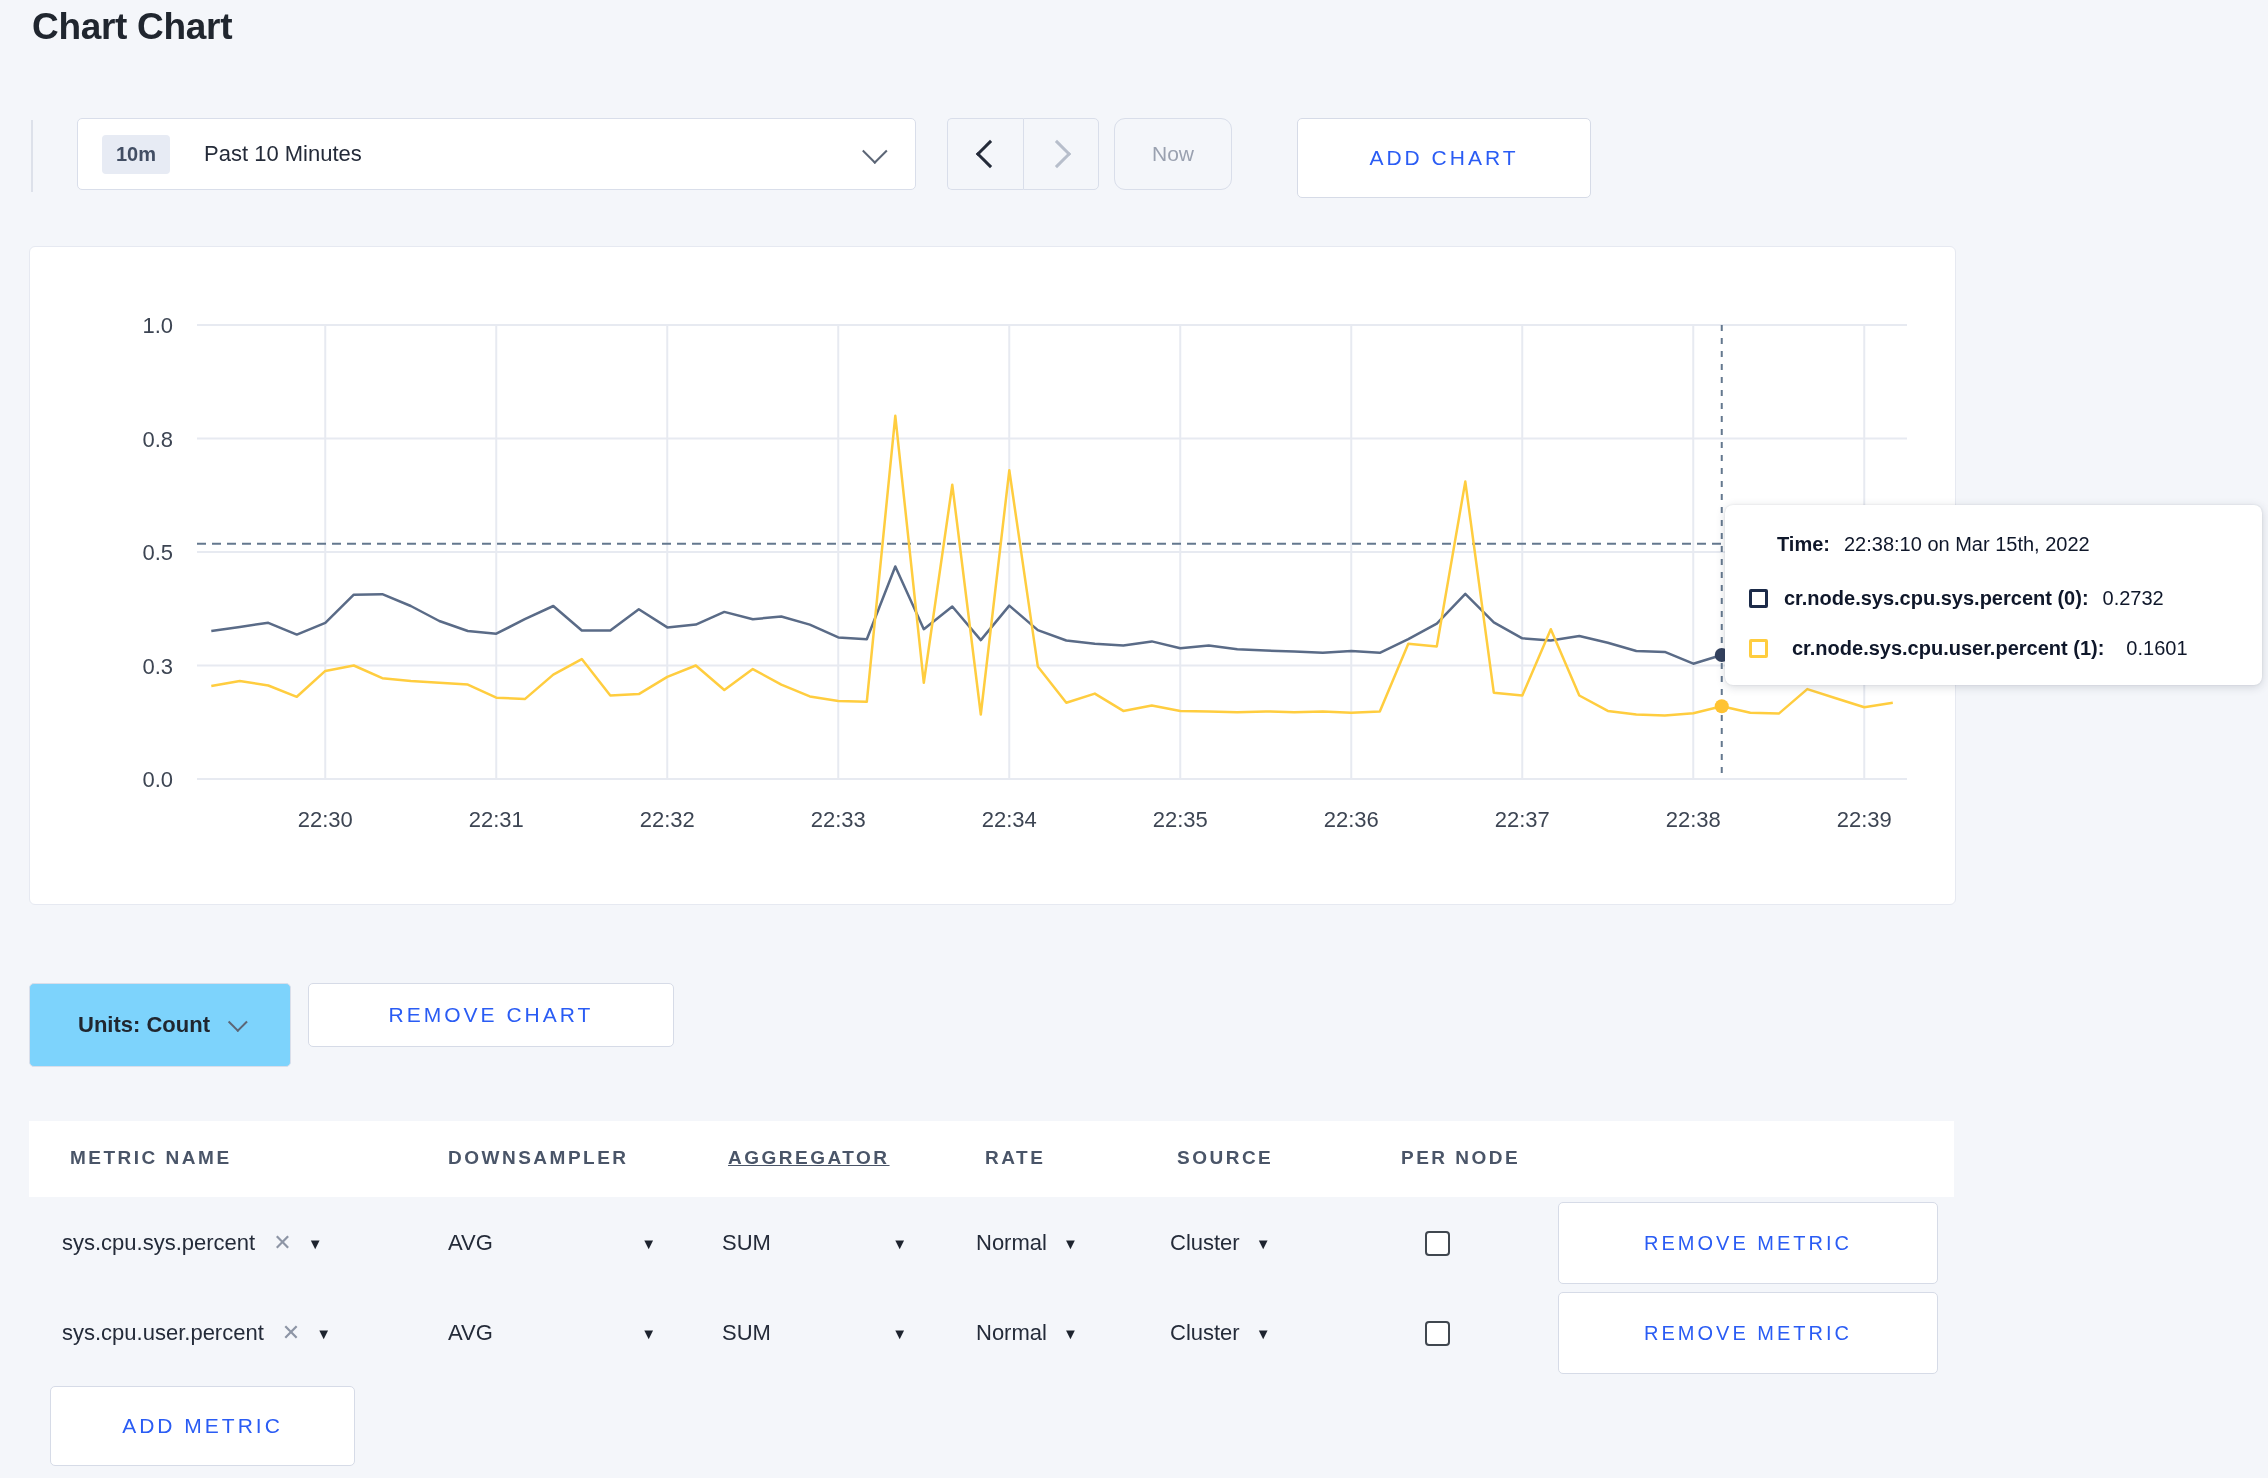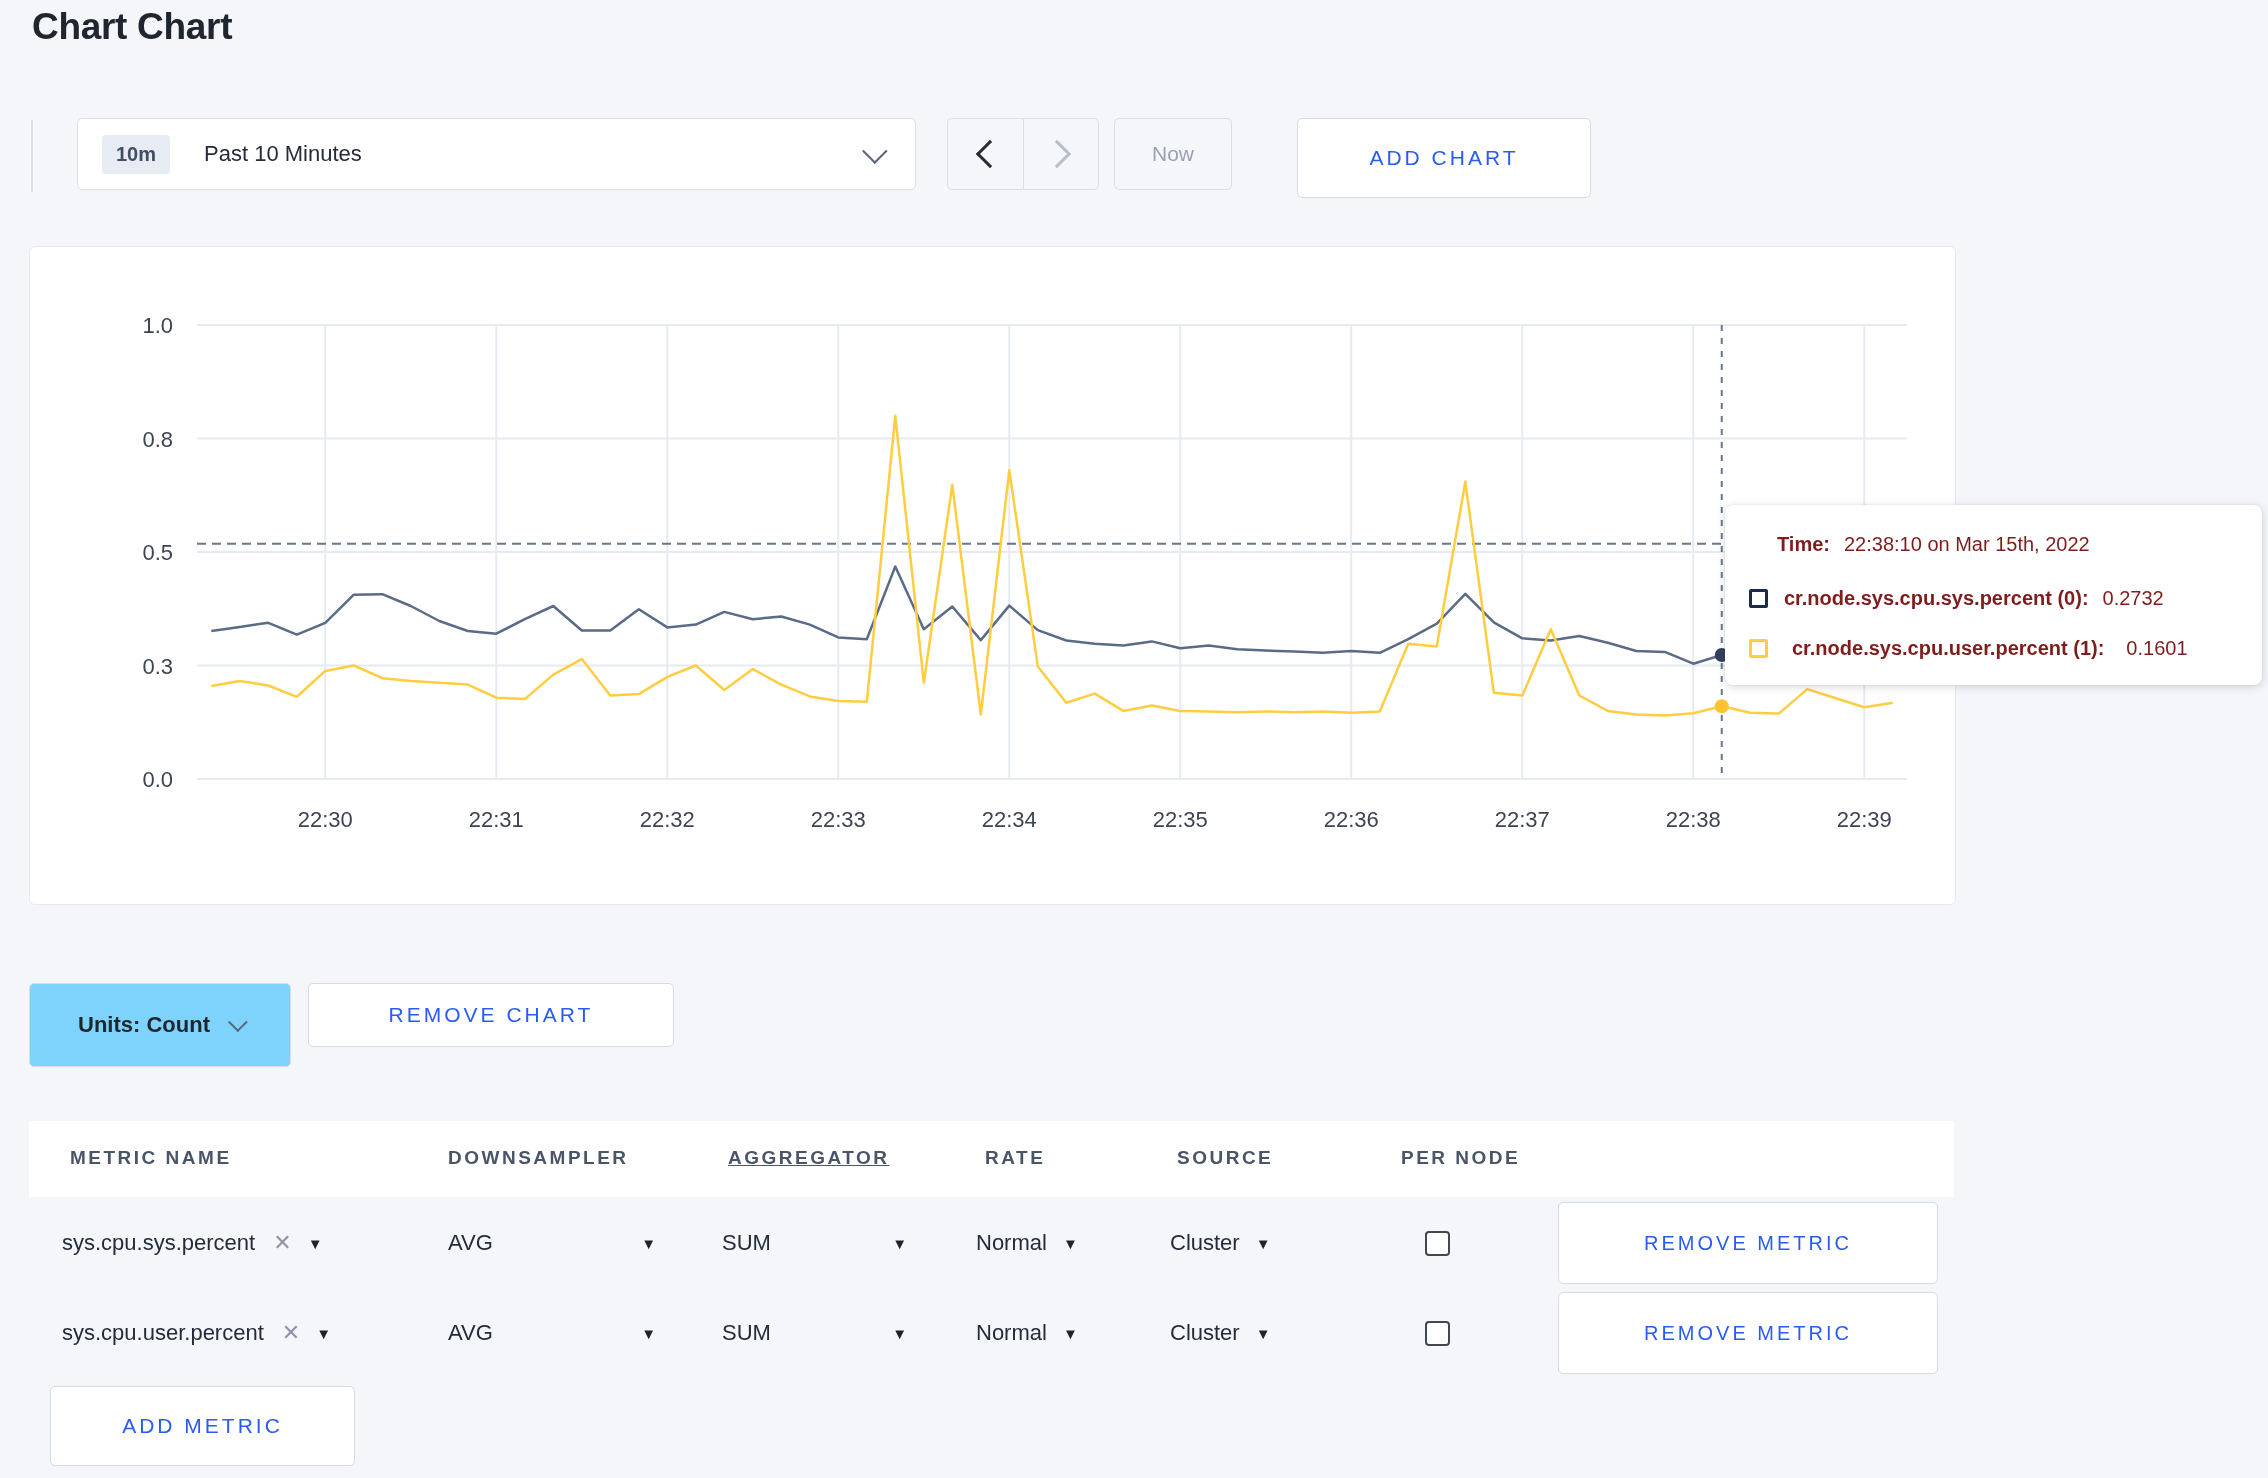--- a/index.html
+++ b/index.html
@@ -37,41 +37,41 @@
     width:76px;height:72px;border:1px solid #d9deea;box-sizing:border-box;
     display:flex;align-items:center;justify-content:center;cursor:pointer;background:transparent;
   }
   .pager-btn.prev{border-radius:5px 0 0 5px;border-right:none;}
   .pager-btn.next{border-radius:0 5px 5px 0;}
   .chev{width:17px;height:17px;border-right-style:solid;border-bottom-style:solid;border-width:3px;}
   .chev.left{border-color:#242b39;transform:rotate(135deg);margin-left:8px;}
   .chev.right{border-color:#b7becb;transform:rotate(-45deg);margin-right:8px;}
   .now-btn{
     left:1114px;top:118px;width:118px;height:72px;
-    border:1px solid #d9deea;border-radius:5px;box-sizing:border-box;
+    border:1px solid #d9deea;border-radius:11px;box-sizing:border-box;
     display:flex;align-items:center;justify-content:center;
     font-size:21px;color:#9aa1b0;cursor:default;background:transparent;
   }
   .blue-btn{
     background:#fff;border:1px solid #d6dbe7;border-radius:5px;box-sizing:border-box;
     display:flex;align-items:center;justify-content:center;
     color:#2a5cf4;font-size:21px;font-weight:500;letter-spacing:3px;cursor:pointer;
   }
   .add-chart{left:1297px;top:118px;width:294px;height:80px;}
   
   .chart-card{
     left:29px;top:246px;width:1925px;height:657px;
     background:#fff;border:1px solid #e6e9f1;border-radius:6px;
   }
   
   .tooltip{
     left:1725px;top:505px;width:537px;height:180px;
     background:#fff;border-radius:8px;
     box-shadow:0 2px 10px rgba(40,50,70,0.18), 0 0 2px rgba(40,50,70,0.12);
-    z-index:20;font-size:20px;color:#7f1d1d;
+    z-index:20;font-size:20px;color:#0f172a;
   }
   .tt-row{position:absolute;left:24px;display:flex;align-items:center;white-space:nowrap;}
   .tt-row.time{left:52px;top:28px;}
   .tt-sq{width:19px;height:19px;border-radius:2px;box-sizing:border-box;margin-right:16px;}
   .tt-label{font-weight:700;}
   .tt-val{margin-left:14px;}
   
   .units-btn{
     left:29px;top:983px;width:262px;height:84px;
     background:#7dd3fc;border:1px solid #d9deea;border-radius:5px;box-sizing:border-box;

